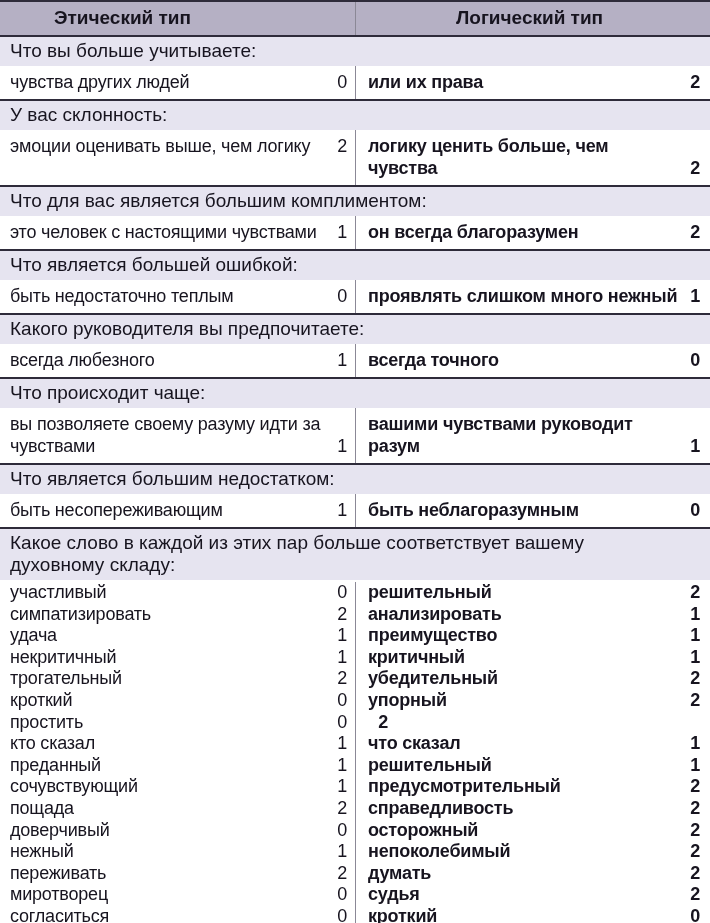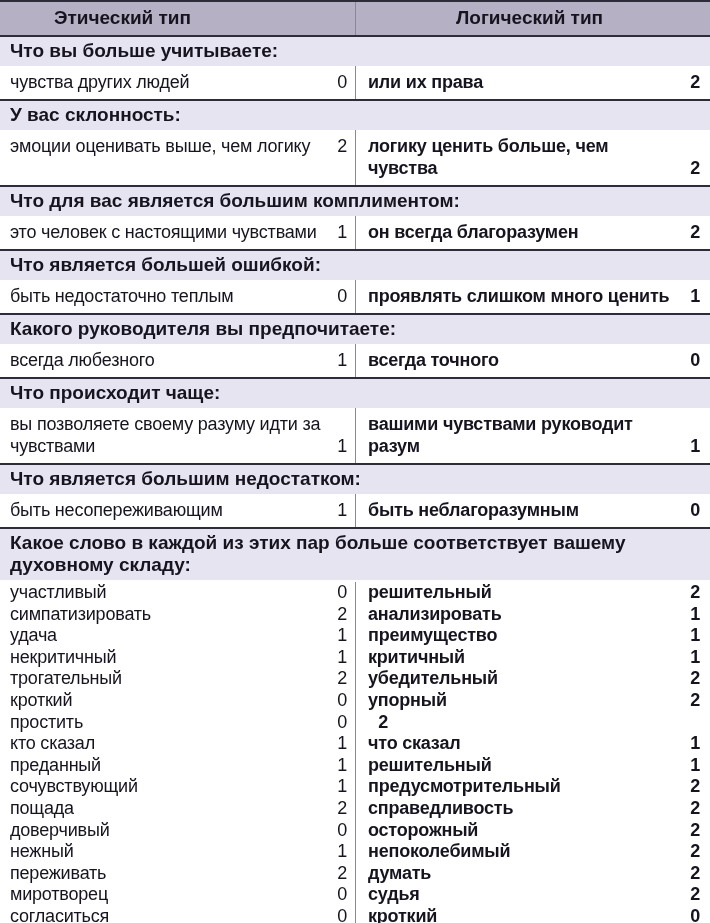--- a/index.html
+++ b/index.html
@@ -39,21 +39,21 @@
     width:1px;
     background:var(--divider);
   }
   .header-row .hc{box-sizing:border-box;padding:5px 8px 6px 10px;margin-left:44px;}
   .header-row .hc.left{width:355px;}
   .header-row .hc.right{flex:1;padding-left:13px;}
   
   .section-title{
     background:var(--section-bg);
     border-top:2px solid var(--dark);
-    font-weight:bold;
+    font-weight:normal;
     font-size:19px;
     line-height:22px;
     padding:3px 10px 4px 10px;
     white-space:pre-line;
   }
   
   .row{
     position:relative;
     display:flex;
     align-items:flex-start;
@@ -152,21 +152,21 @@
 
   <div class="section">
     <div class="section-title">Что является большей ошибкой:</div>
     <div class="rows">
   <div class="row">
     <div class="cell cl">
       <span class="txt">быть недостаточно теплым</span>
       <span class="score">0</span>
     </div>
     <div class="cell cr">
-      <span class="txt">проявлять слишком много ценить</span>
+      <span class="txt">проявлять слишком много нежный</span>
       <span class="score">1</span>
     </div>
   </div>
 </div>
   </div>
 
   <div class="section">
     <div class="section-title">Какого руководителя вы предпочитаете:</div>
     <div class="rows">
   <div class="row">

